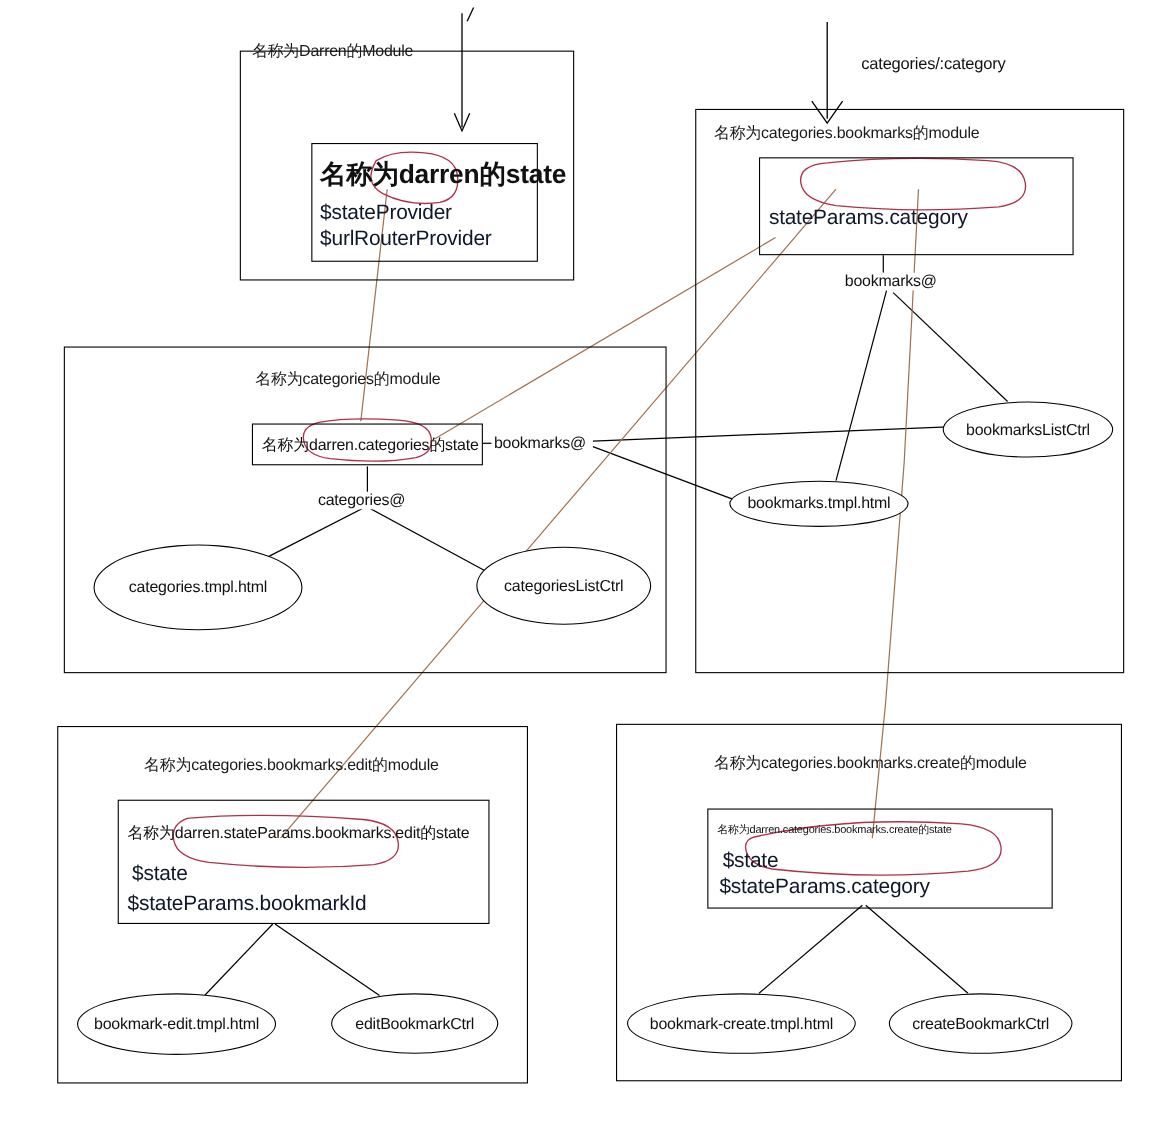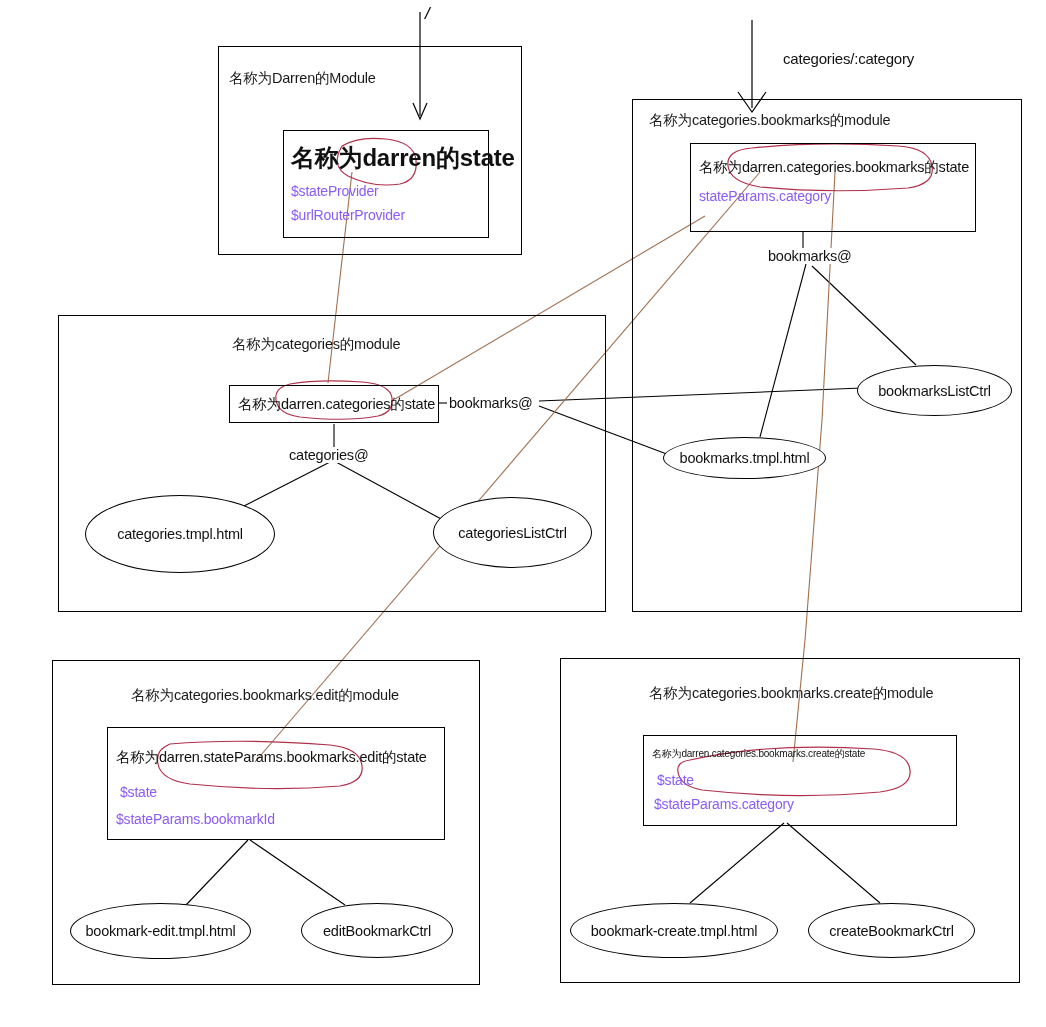--- a/index.html
+++ b/index.html
@@ -45,22 +45,22 @@
     background: transparent;
   }
   .state-title {
     position: absolute;
     white-space: nowrap;
     color: #111111;
     letter-spacing: -0.2px;
   }
   .state-line {
     position: absolute;
-    font-size: 14px;
-    color: #8b5cf6;
+    font-size: 19px;
+    color: #0f172a;
     white-space: nowrap;
     letter-spacing: -0.2px;
   }
   .edge-label {
     position: absolute;
     font-size: 14.5px;
     color: #111111;
     white-space: nowrap;
     background: #ffffff;
     padding: 0 2px;
@@ -147,21 +147,21 @@
              Q364 782 362 766 Q360 748 330 745 Q240 738 170 744 Z" stroke="#b0304a" stroke-width="1.2" fill="none"></path>
 
     <path d="M690 760 Q676 762 678 772 Q680 786 702 790 Q790 800 880 792
              Q912 788 910 770 Q908 752 874 749 Q770 742 690 760 Z" stroke="#b0304a" stroke-width="1.2" fill="none"></path>
   </svg>
 
   <div class="slash-label" style="left:425px; top:4px;">/</div>
   <div class="route-label" style="left:783px; top:50px;">categories/:category</div>
 
   <div class="module-box" style="left:218px; top:46px; width:304px; height:209px;"></div>
-  <div class="module-title" style="left:229px; top:69px;">名称为Darren的Module</div>
+  <div class="module-title" style="left:229px; top:37px;">名称为Darren的Module</div>
   <div class="state-box" style="left:283px; top:130px; width:206px; height:108px;"></div>
   <div class="state-title" style="left:291px; top:142px; font-size:24px; font-weight:bold;">名称为darren的state</div>
   <div class="state-line" style="left:291px; top:183px;">$stateProvider</div>
   <div class="state-line" style="left:291px; top:207px;">$urlRouterProvider</div>
 
   <div class="module-box" style="left:58px; top:315px; width:548px; height:297px;"></div>
   <div class="module-title" style="left:232px; top:335px;">名称为categories的module</div>
   <div class="state-box" style="left:229px; top:385px; width:210px; height:38px;"></div>
   <div class="state-title" style="left:238px; top:395px; font-size:14.5px;">名称为darren.categories的state</div>
   <div class="edge-label" style="left:447px; top:395px;">bookmarks@</div>
@@ -169,21 +169,20 @@
   <div class="node-ellipse" style="left:433px; top:497px; width:159px; height:71px;">
     <span>categoriesListCtrl</span>
   </div>
   <div class="node-ellipse" style="left:85px; top:495px; width:190px; height:78px;">
     <span>categories.tmpl.html</span>
   </div>
 
   <div class="module-box" style="left:632px; top:99px; width:390px; height:513px;"></div>
   <div class="module-title" style="left:649px; top:111px;">名称为categories.bookmarks的module</div>
   <div class="state-box" style="left:690px; top:143px; width:286px; height:89px;"></div>
-  <div class="state-title" style="left:699px; top:158px; font-size:14.5px;">名称为darren.categories.bookmarks的state</div>
   <div class="state-line" style="left:699px; top:188px;">stateParams.category</div>
   <div class="edge-label" style="left:766px; top:248px;">bookmarks@</div>
   <div class="node-ellipse" style="left:857px; top:365px; width:155px; height:51px;">
     <span>bookmarksListCtrl</span>
   </div>
   <div class="node-ellipse" style="left:663px; top:437px; width:163px; height:42px;">
     <span>bookmarks.tmpl.html</span>
   </div>
 
   <div class="module-box" style="left:52px; top:660px; width:428px; height:325px;"></div>

